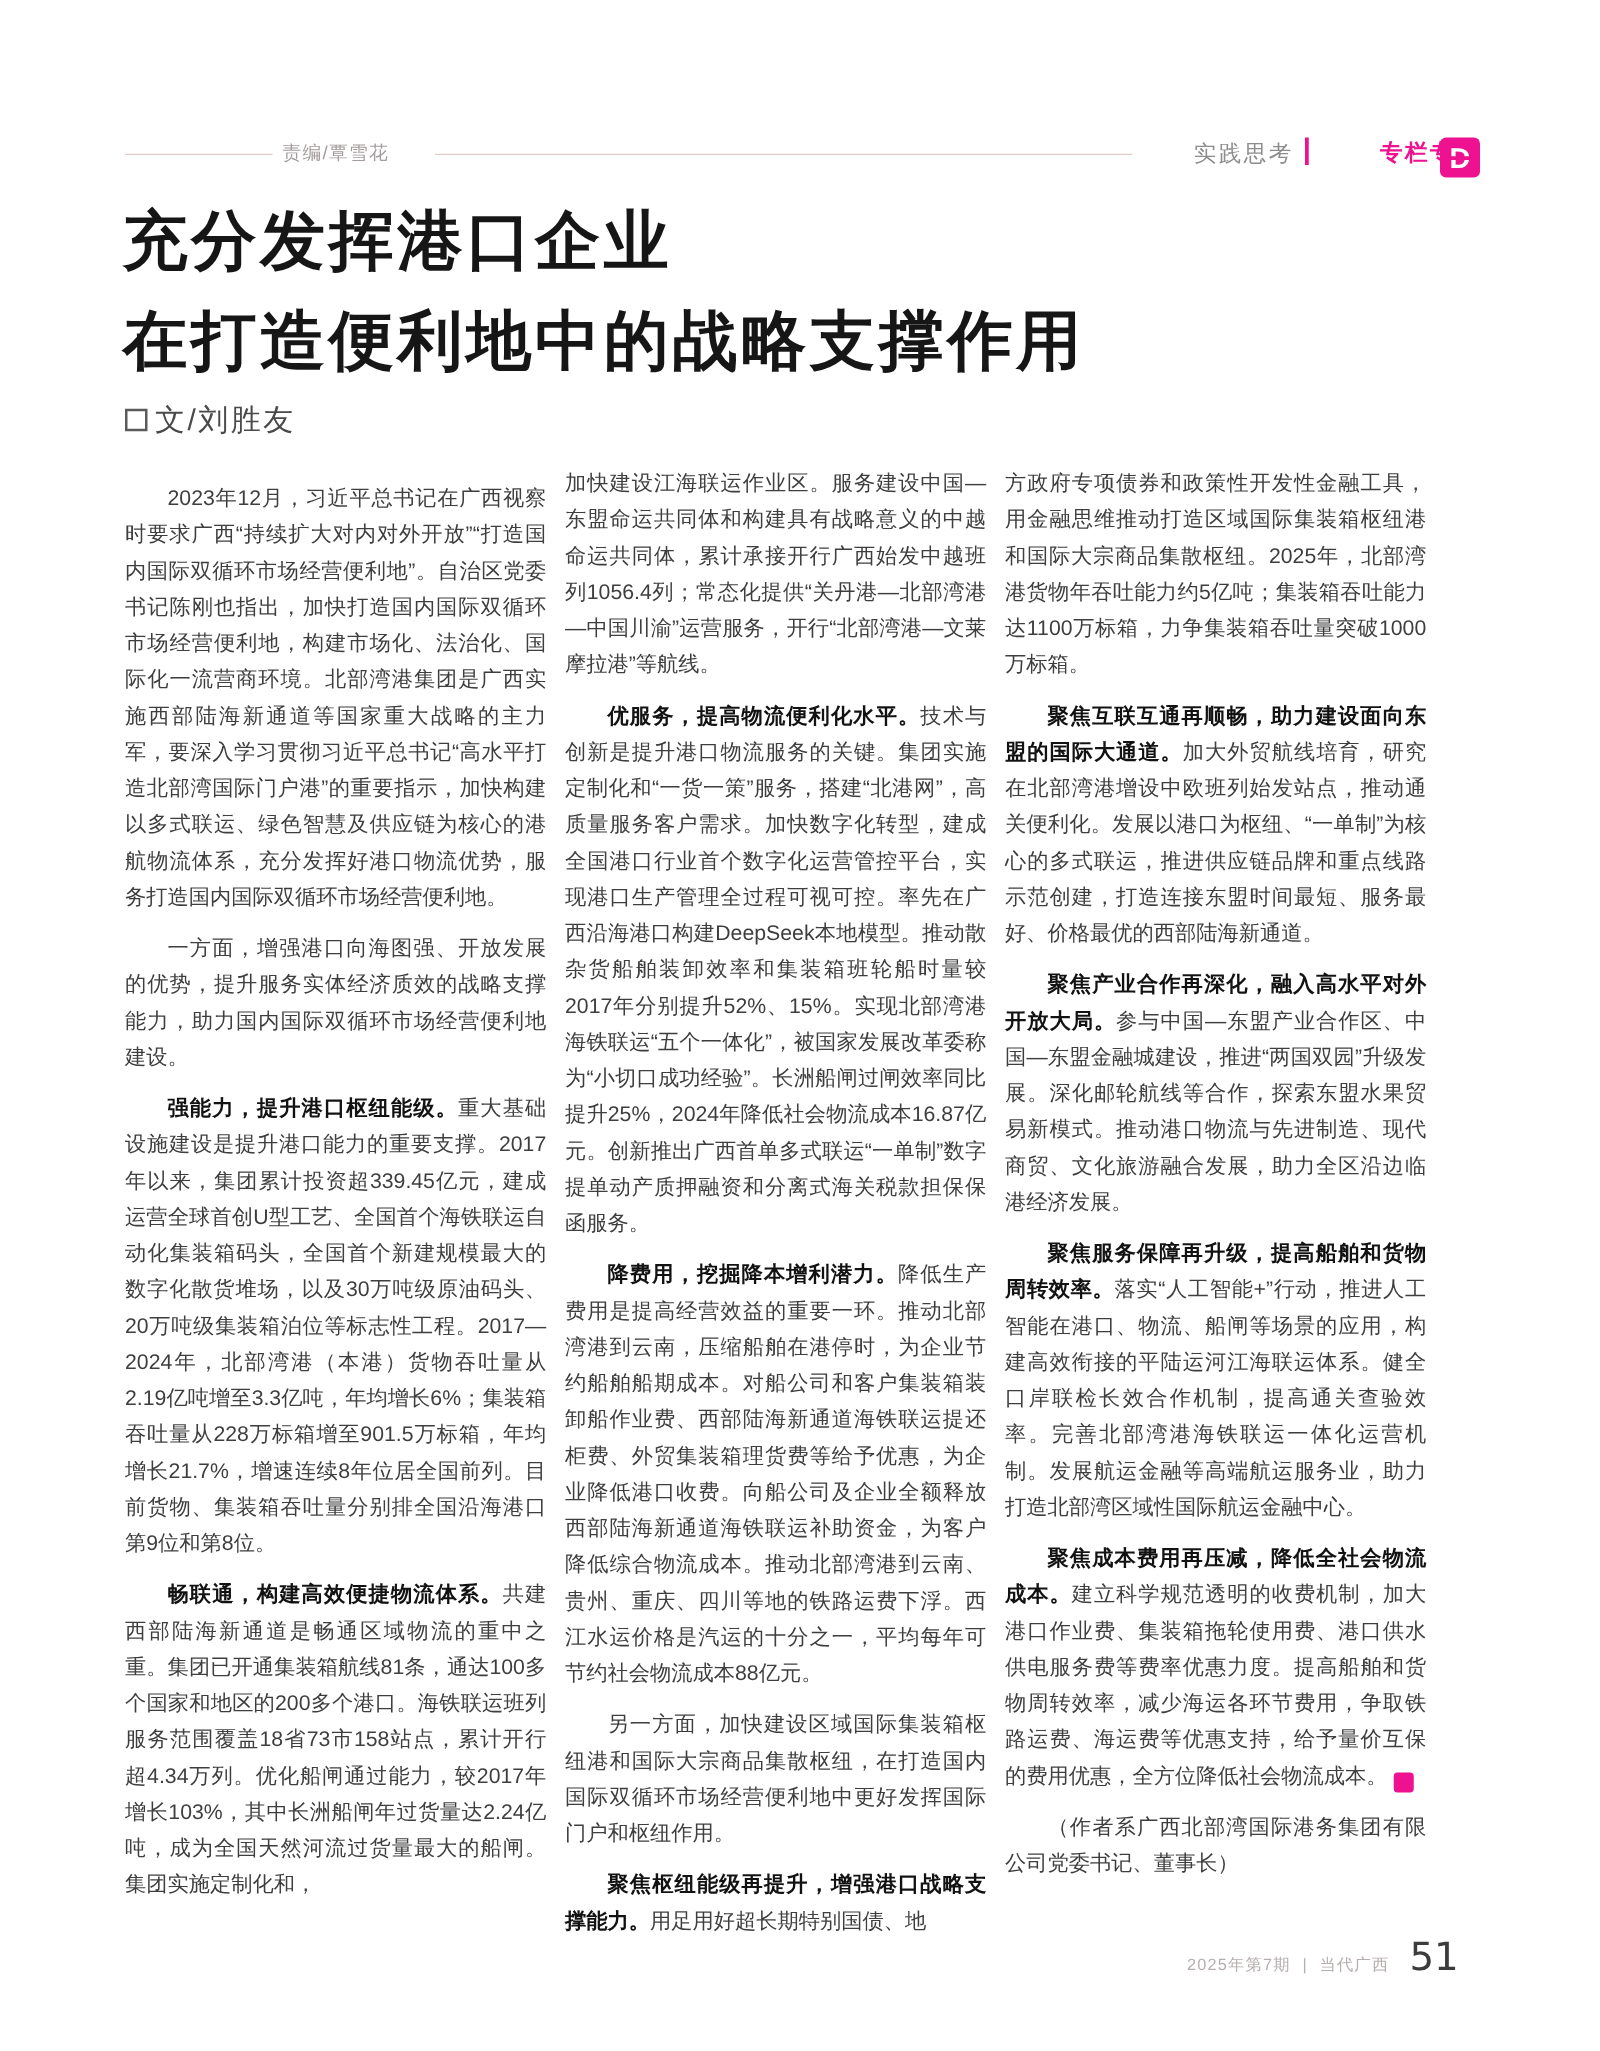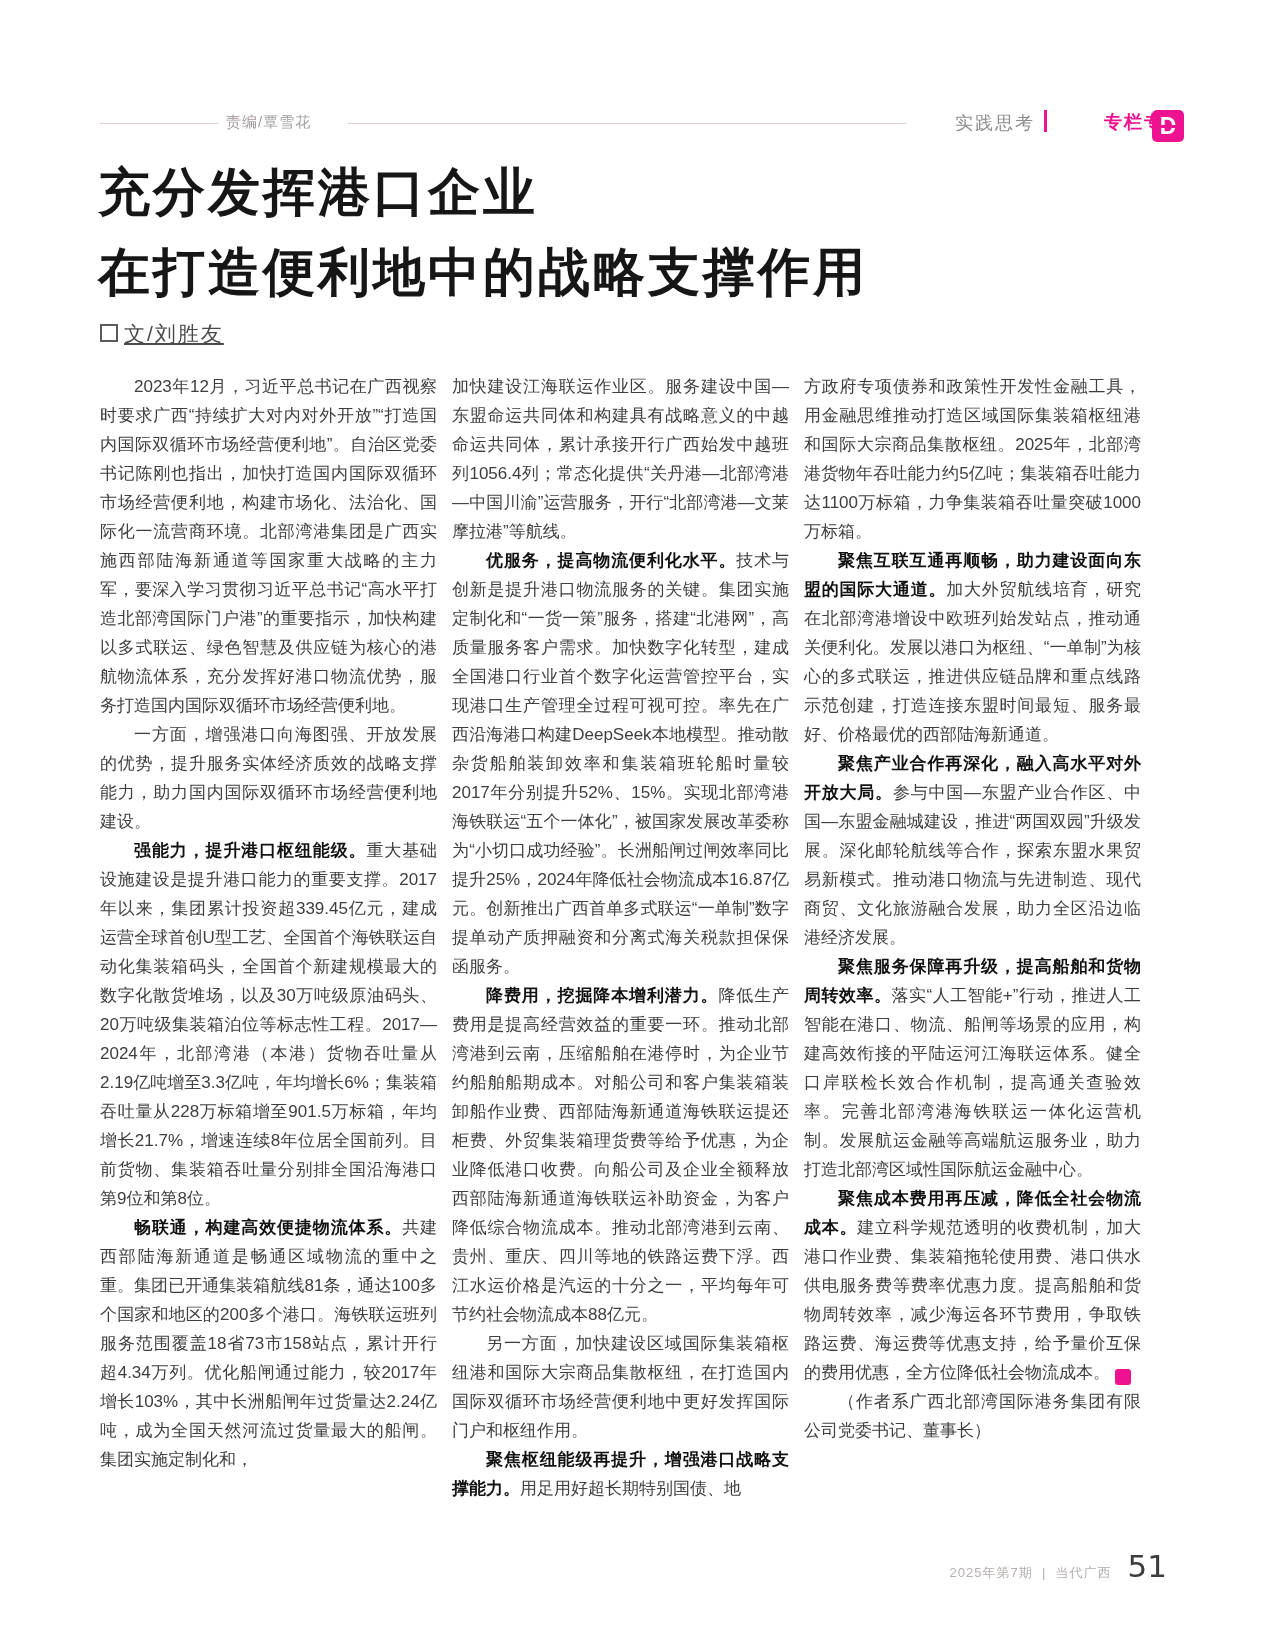--- a/index.html
+++ b/index.html
@@ -38,34 +38,34 @@
     height:3px; margin-top:-1px; background:var(--accent,#ee1190);
   }
   .dlogo-header { position:absolute; left:1152px; top:110px; width:32px; height:32px; font-size:23px; }
   
   .title-line {
     position:absolute; left:98px; font-size:52px; font-weight:800; color:#161616;
     letter-spacing:3px; white-space:nowrap;
   }
   .title-1 { top:158px; }
   .title-2 { top:238px; }
-  .byline { position:absolute; left:100px; top:320px; font-size:21px; color:#4a4a4a; letter-spacing:2px;text-decoration:underline; }
+  .byline { position:absolute; left:100px; top:320px; font-size:24px; color:#4a4a4a; letter-spacing:2px; }
   .byline-square {
     display:inline-block; width:14px; height:14px; border:2px solid #5a5a5a;
     margin-right:6px; vertical-align:-1px;
   }
   
   .col {
     position:absolute; top:372px; width:337px;
     font-size:17px; line-height:29px; color:#3e3e3e;
     text-align:justify;
   }
   .col-1 { left:100px; } .col-2 { left:452px; } .col-3 { left:804px; }
   .col p { margin:0; }
-  .col p.ind { text-indent:2em; }
+  .col p.ind { text-indent:2em;margin-top:12px; }
   .lead { font-weight:700; color:#121212; }
   .endmark {
     width:16px; height:16px; font-size:11px; border-radius:3px;
     margin-left:5px; vertical-align:-2px;
   }
   .endmark.dlogo::after { height:2px; }
   
   .footer {
     position:absolute; top:1548px; right:113px;
     display:flex; align-items:baseline; gap:16px; white-space:nowrap;

